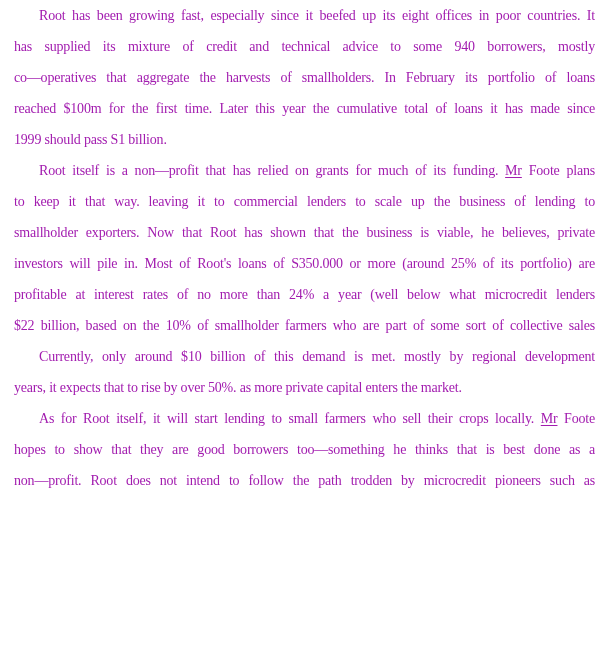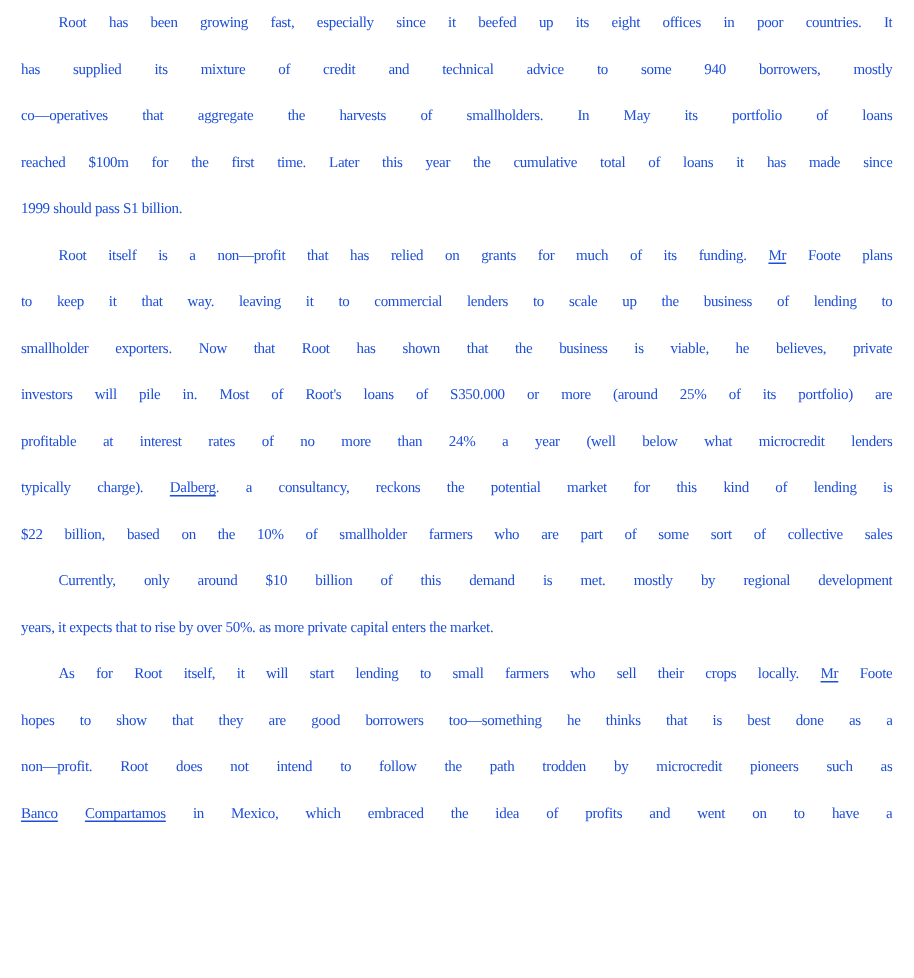--- a/index.html
+++ b/index.html
@@ -17,23 +17,23 @@
     width: 609px;
     height: 652px;
     padding: 0 14px;
     background: #ffffff;
   }
   .line {
     height: 31px;
     line-height: 31px;
     overflow: hidden;
     font-family: "Liberation Serif", "DejaVu Serif", serif;
-    font-size: 10px;
+    font-size: 14px;
     letter-spacing: -0.2px;
-    color: #1d4ed8;
+    color: #a21caf;
     text-align: left;
     white-space: normal;
   }
   .line.justify {
     text-align: justify;
     text-align-last: justify;
     text-justify: inter-word;
   }
   .line.indent {
     text-indent: 25px;
@@ -47,30 +47,28 @@
     text-decoration: underline;
   }
 </style>
 </head>
 <body>
 
 <div class="page">
   <div id="doc">
       <div class="line justify indent"><span>Root has been growing fast, especially since it beefed up its eight offices in poor countries. It</span></div>
       <div class="line justify"><span>has supplied its mixture of credit and technical advice to some 940 borrowers, mostly</span></div>
-      <div class="line justify"><span>co—operatives that aggregate the harvests of smallholders. In May its portfolio of loans</span></div>
+      <div class="line justify"><span>co—operatives that aggregate the harvests of smallholders. In February its portfolio of loans</span></div>
       <div class="line justify"><span>reached $100m for the first time. Later this year the cumulative total of loans it has made since</span></div>
       <div class="line"><span>1999 should pass S1 billion.</span></div>
       <div class="line justify indent"><span>Root itself is a non—profit that has relied on grants for much of its funding. </span><span class="sq">Mr</span><span> Foote plans</span></div>
       <div class="line justify"><span>to keep it that way. leaving it to commercial lenders to scale up the business of lending to</span></div>
       <div class="line justify"><span>smallholder exporters. Now that Root has shown that the business is viable, he believes, private</span></div>
       <div class="line justify"><span>investors will pile in. Most of Root's loans of S350.000 or more (around 25% of its portfolio) are</span></div>
       <div class="line justify"><span>profitable at interest rates of no more than 24% a year (well below what microcredit lenders</span></div>
-      <div class="line justify"><span>typically charge). </span><span class="sq">Dalberg</span><span>. a consultancy, reckons the potential market for this kind of lending is</span></div>
       <div class="line justify"><span>$22 billion, based on the 10% of smallholder farmers who are part of some sort of collective sales</span></div>
       <div class="line justify indent"><span>Currently, only around $10 billion of this demand is met. mostly by regional development</span></div>
       <div class="line"><span>years, it expects that to rise by over 50%. as more private capital enters the market.</span></div>
       <div class="line justify indent"><span>As for Root itself, it will start lending to small farmers who sell their crops locally. </span><span class="sq">Mr</span><span> Foote</span></div>
       <div class="line justify"><span>hopes to show that they are good borrowers too—something he thinks that is best done as a</span></div>
       <div class="line justify"><span>non—profit. Root does not intend to follow the path trodden by microcredit pioneers such as</span></div>
-      <div class="line justify"><span class="sq">Banco</span><span> </span><span class="sq">Compartamos</span><span> in Mexico, which embraced the idea of profits and went on to have a</span></div>
     </div>
 </div>
 
 </body></html>

